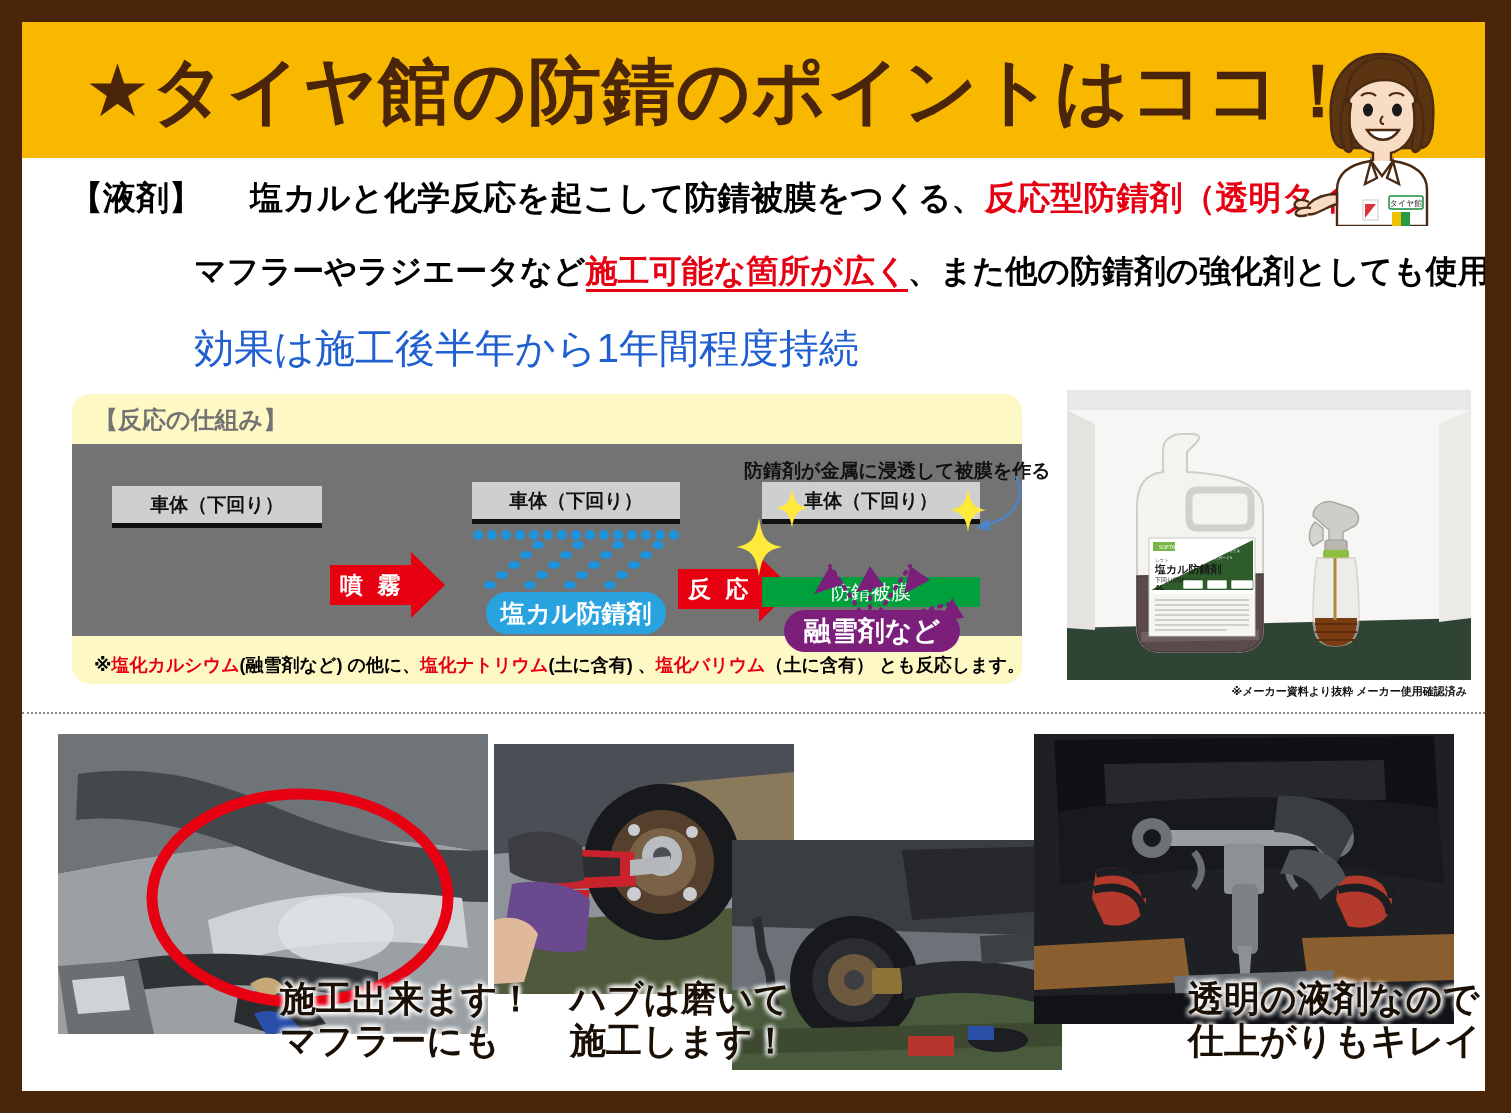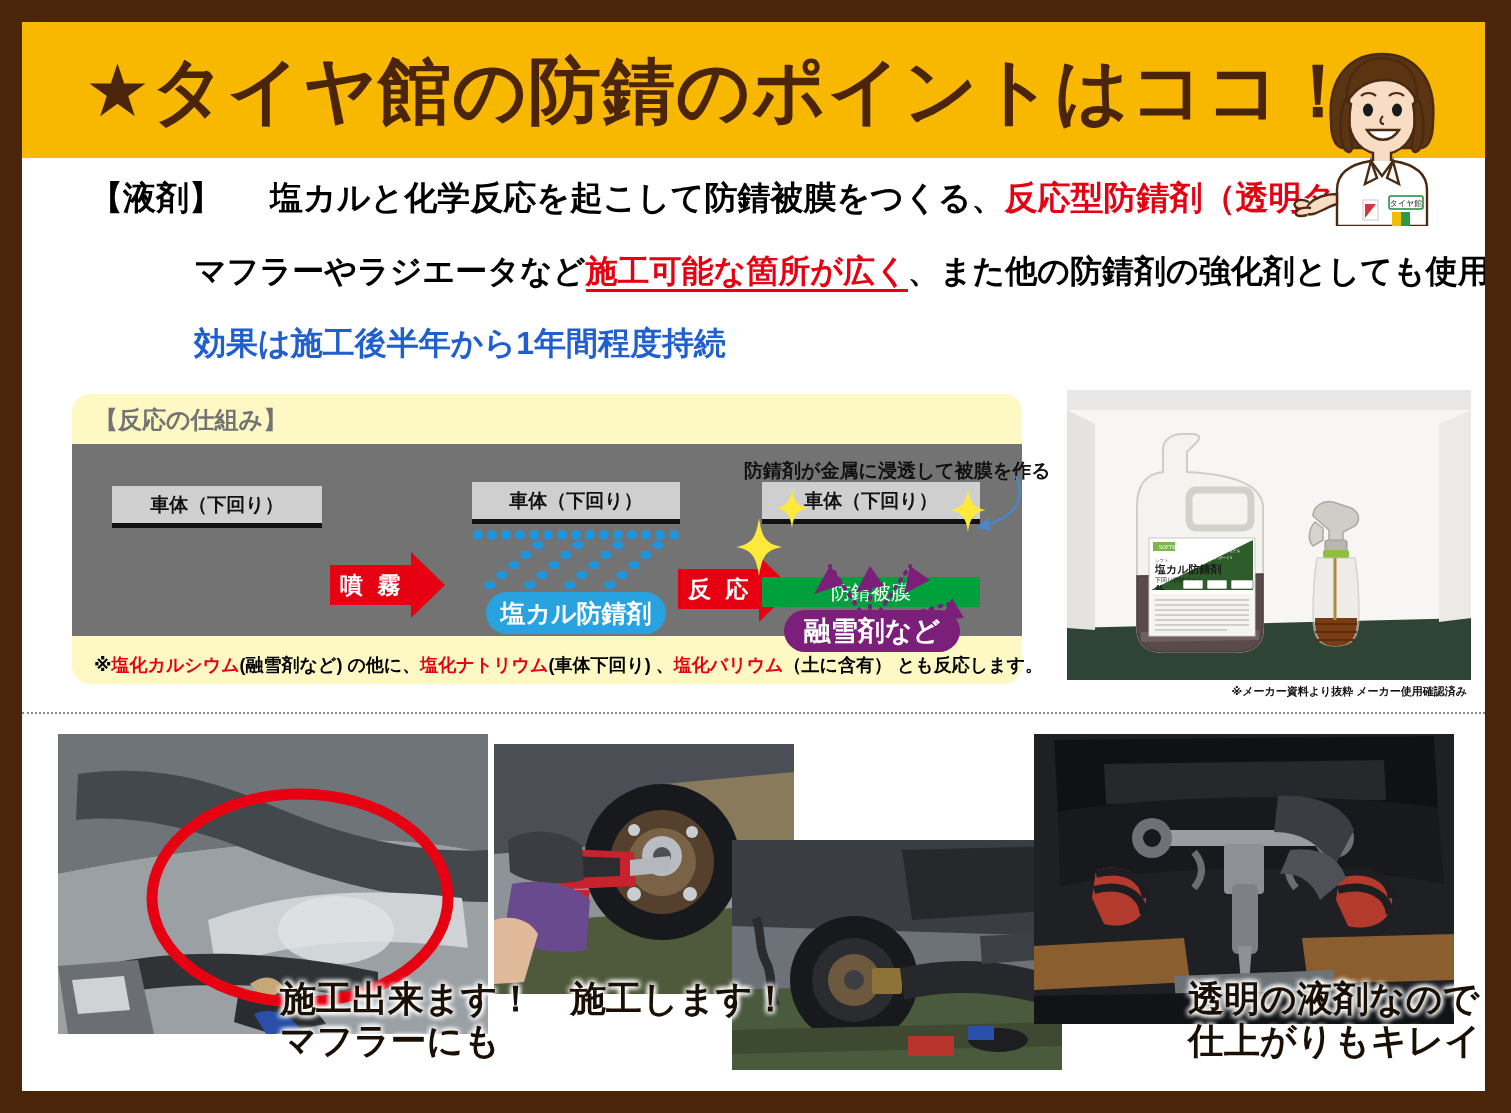--- a/index.html
+++ b/index.html
@@ -38,22 +38,22 @@
     white-space: nowrap;
     font-family: "DejaVu Sans", "Liberation Sans", sans-serif;
     line-height: 1;
   }
 
   
   .copy { position: absolute; left: 0; top: 136px; width: 100%; height: 210px; }
   .line { position: absolute; white-space: nowrap; line-height: 1.1; }
   .line1 { left: 48px;  top: 22px;  font-size: 33px; font-weight: bold; color: #000; }
   .line2 { left: 172px; top: 96px;  font-size: 32px; font-weight: bold; color: #000; }
-  .line3 { left: 172px; top: 168px; font-size: 32px; font-weight: bold; color: #1f5fd0; }
-  .lbl-liquid { margin-right: 48px; margin-left: 20px; }
+  .line3 { left: 172px; top: 168px; font-size: 40px; font-weight: normal; color: #1f5fd0; }
+  .lbl-liquid { margin-right: 48px; }
   .red { color: #e60012; }
   .red-u { color: #e60012; border-bottom: 3px solid #e60012; }
 
   
   .mascot {
     position: absolute; right: 14px; top: 22px;
     width: 178px; height: 182px;
   }
   .mascot svg { width: 100%; height: 100%; display: block; }
 
@@ -353,21 +353,21 @@
         </svg>
         <svg class="sparkle" style="left:704px; top:44px;" width="32" height="40" viewBox="0 0 32 40">
           <path d="M16 0 C18 14 21 18 32 20 C21 22 18 27 16 40 C14 27 11 22 0 20 C11 18 14 14 16 0Z" fill="#ffe93a"></path>
         </svg>
         <svg class="sparkle" style="left:878px; top:44px;" width="36" height="44" viewBox="0 0 36 44">
           <path d="M18 0 C20 15 24 20 36 22 C24 24 20 30 18 44 C16 30 12 24 0 22 C12 20 16 15 18 0Z" fill="#ffe93a"></path>
         </svg>
       </div>
 
       <div class="mech-note">
-        <span>※</span><span class="hl">塩化カルシウム</span><span>(融雪剤など) の他に、</span><span class="hl">塩化ナトリウム</span><span>(車体下回り) 、</span><span class="hl">塩化バリウム</span><span>（土に含有） とも反応します。</span>
+        <span>※</span><span class="hl">塩化カルシウム</span><span>(融雪剤など) の他に、</span><span class="hl">塩化ナトリウム</span><span>(土に含有) 、</span><span class="hl">塩化バリウム</span><span>（土に含有） とも反応します。</span>
       </div>
     </div>
 
     <div class="product">
       <svg viewBox="0 0 404 290">
         <rect x="0" y="0" width="404" height="290" fill="#f2f1ef"></rect>
         <rect x="0" y="0" width="404" height="20" fill="#e9e8e6"></rect>
         <path d="M0 20 L404 20 L404 228 L0 238 Z" fill="#f7f6f4"></path>
         <path d="M0 238 L404 228 L404 290 L0 290 Z" fill="#2f4434"></path>
         <path d="M0 20 L28 34 L28 240 L0 238 Z" fill="#e4e3e0"></path>
@@ -535,20 +535,21 @@
           <path d="M140 242 L300 236 L300 262 L142 268 Z" fill="#6d7276"></path>
           <path d="M0 262 L420 254 L420 290 L0 290 Z" fill="#111316"></path>
         </svg>
       </div>
 
       <div class="pcap cap1">
         <div>施工出来ます！</div>
         <div>マフラーにも</div>
       </div>
       <div class="pcap cap2">
+        <div>ハブは磨いて</div>
         <div>施工します！</div>
       </div>
       <div class="pcap cap3">
         <div>透明の液剤なので</div>
         <div>仕上がりもキレイ！</div>
       </div>
     </div>
 
   </div>
 </div>

